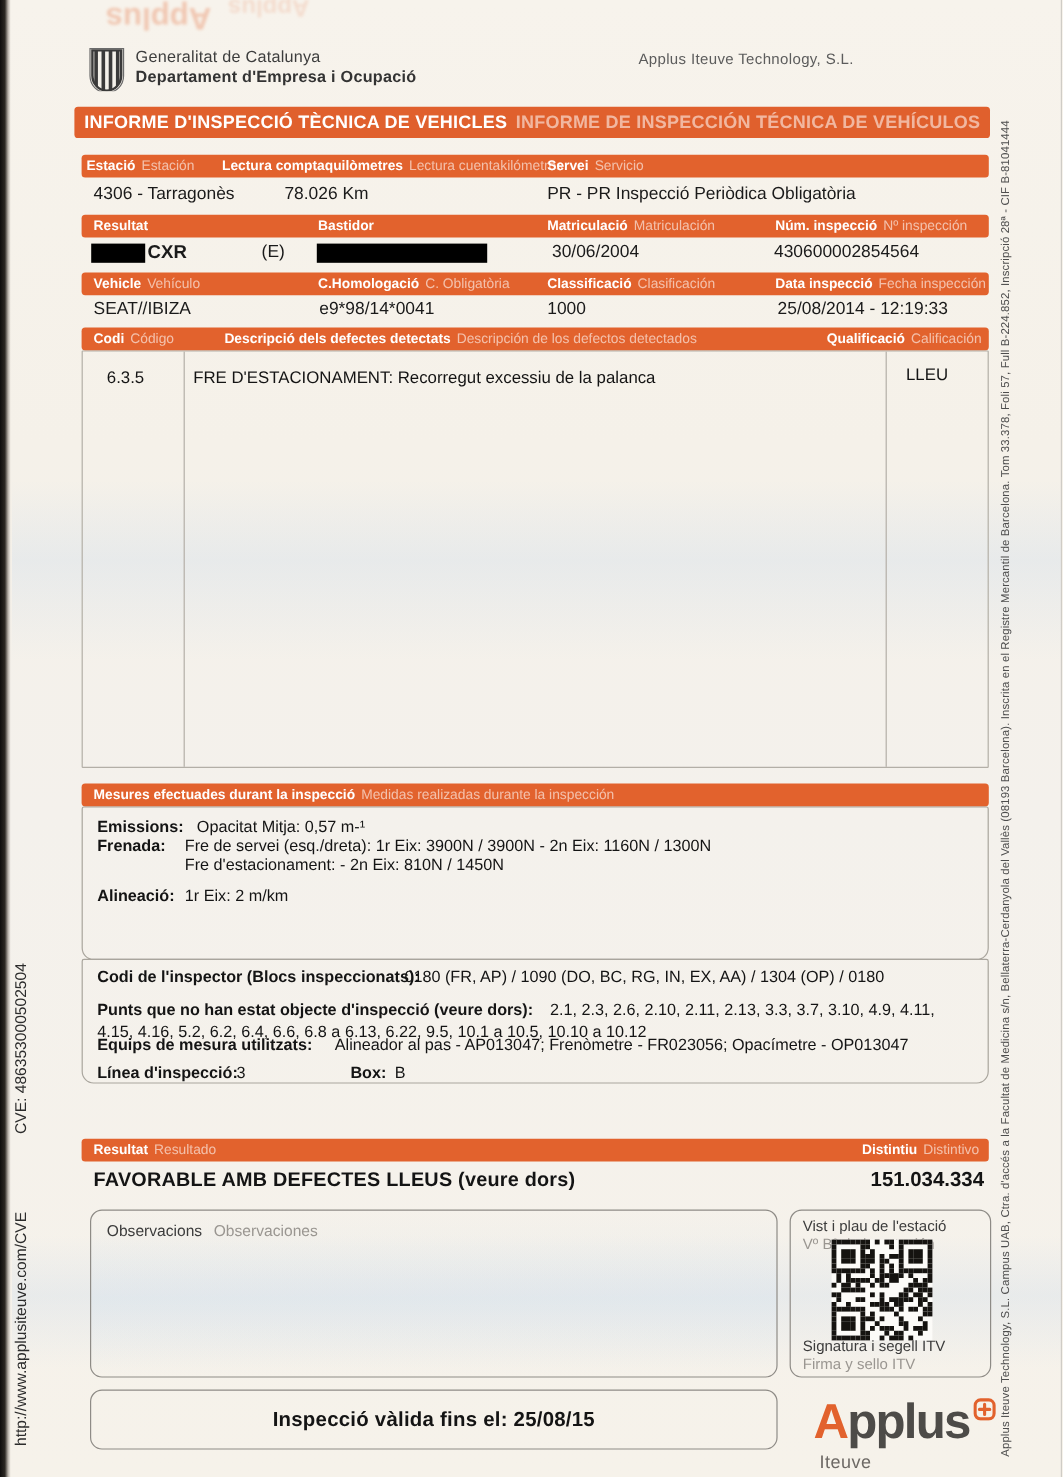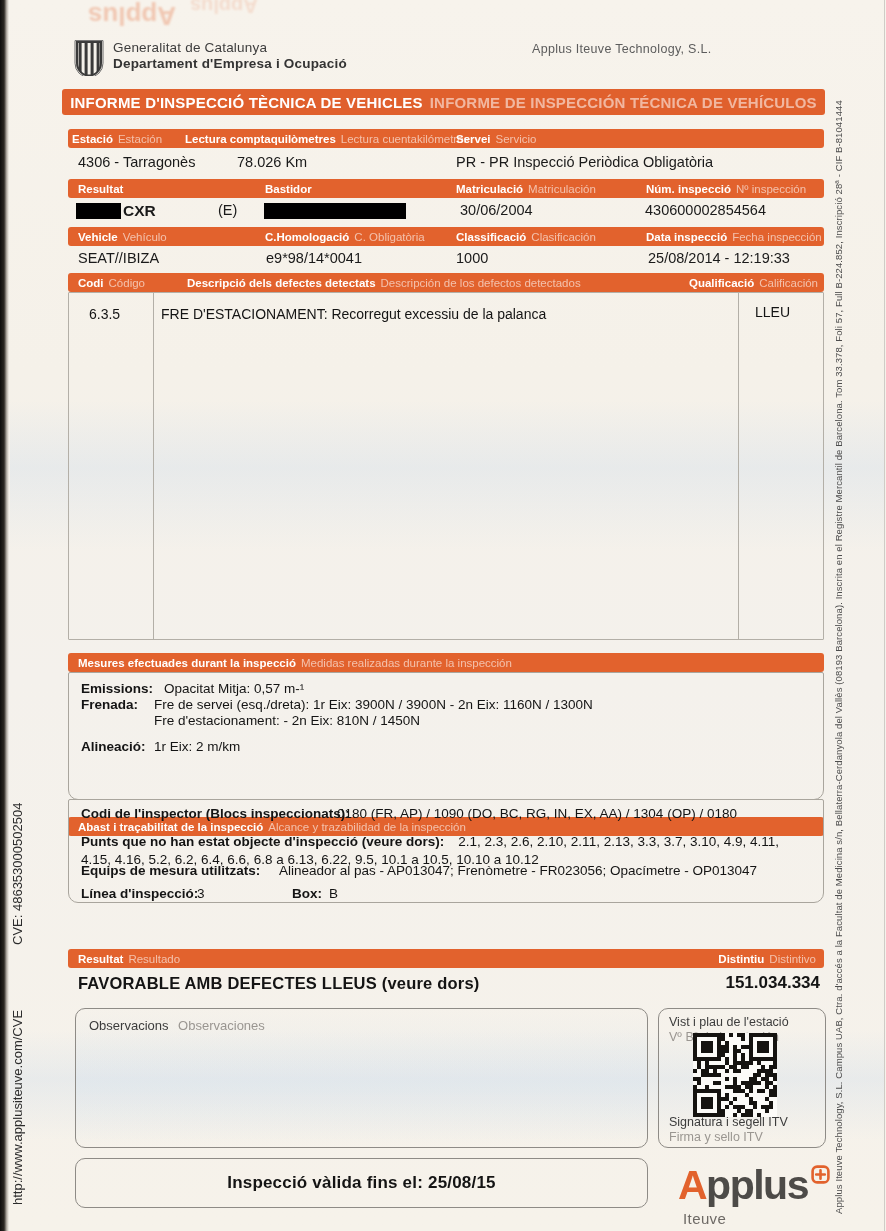--- a/index.html
+++ b/index.html
@@ -179,23 +179,20 @@
   <div class="content-box" style="top:672px;height:128px;">
     <span class="abs b" style="left:12px;top:8px;">Emissions:</span>
     <span class="abs" style="left:95px;top:8px;">Opacitat Mitja: 0,57 m-¹</span>
     <span class="abs b" style="left:12px;top:24px;">Frenada:</span>
     <span class="abs" style="left:85px;top:24px;">Fre de servei (esq./dreta): 1r Eix: 3900N / 3900N - 2n Eix: 1160N / 1300N</span>
     <span class="abs" style="left:85px;top:40px;">Fre d'estacionament:  - 2n Eix: 810N / 1450N</span>
     <span class="abs b" style="left:12px;top:66px;">Alineació:</span>
     <span class="abs" style="left:85px;top:66px;">1r Eix: 2 m/km</span>
   </div>
 
-  <div class="obar" style="top:817px;">
-    <span class="pair" style="left:10px;"><span class="ca">Abast i traçabilitat de la inspecció</span><span class="es">Alcance y trazabilidad de la inspección</span></span>
-  </div>
   <div class="content-box" style="top:799px;height:104px;">
     <span class="abs b" style="left:12px;top:6px;">Codi de l'inspector (Blocs inspeccionats):</span>
     <span class="abs" style="left:268px;top:6px;">0180 (FR, AP) / 1090 (DO, BC, RG, IN, EX, AA) / 1304 (OP)  / 0180</span>
     <div class="punts-block">
       <span class="b">Punts que no han estat objecte d'inspecció (veure dors):</span><span>2.1, 2.3, 2.6, 2.10, 2.11, 2.13, 3.3, 3.7, 3.10, 4.9, 4.11, 4.15, 4.16, 5.2, 6.2, 6.4, 6.6, 6.8 a 6.13, 6.22, 9.5, 10.1 a 10.5, 10.10 a 10.12</span>
     </div>
     <span class="abs b" style="left:12px;top:63px;">Equips de mesura utilitzats:</span>
     <span class="abs" style="left:210px;top:63px;">Alineador al pas - AP013047; Frenòmetre - FR023056; Opacímetre - OP013047</span>
     <span class="abs b" style="left:12px;top:86px;">Línea d'inspecció:</span>
     <span class="abs" style="left:128px;top:86px;">3</span>

